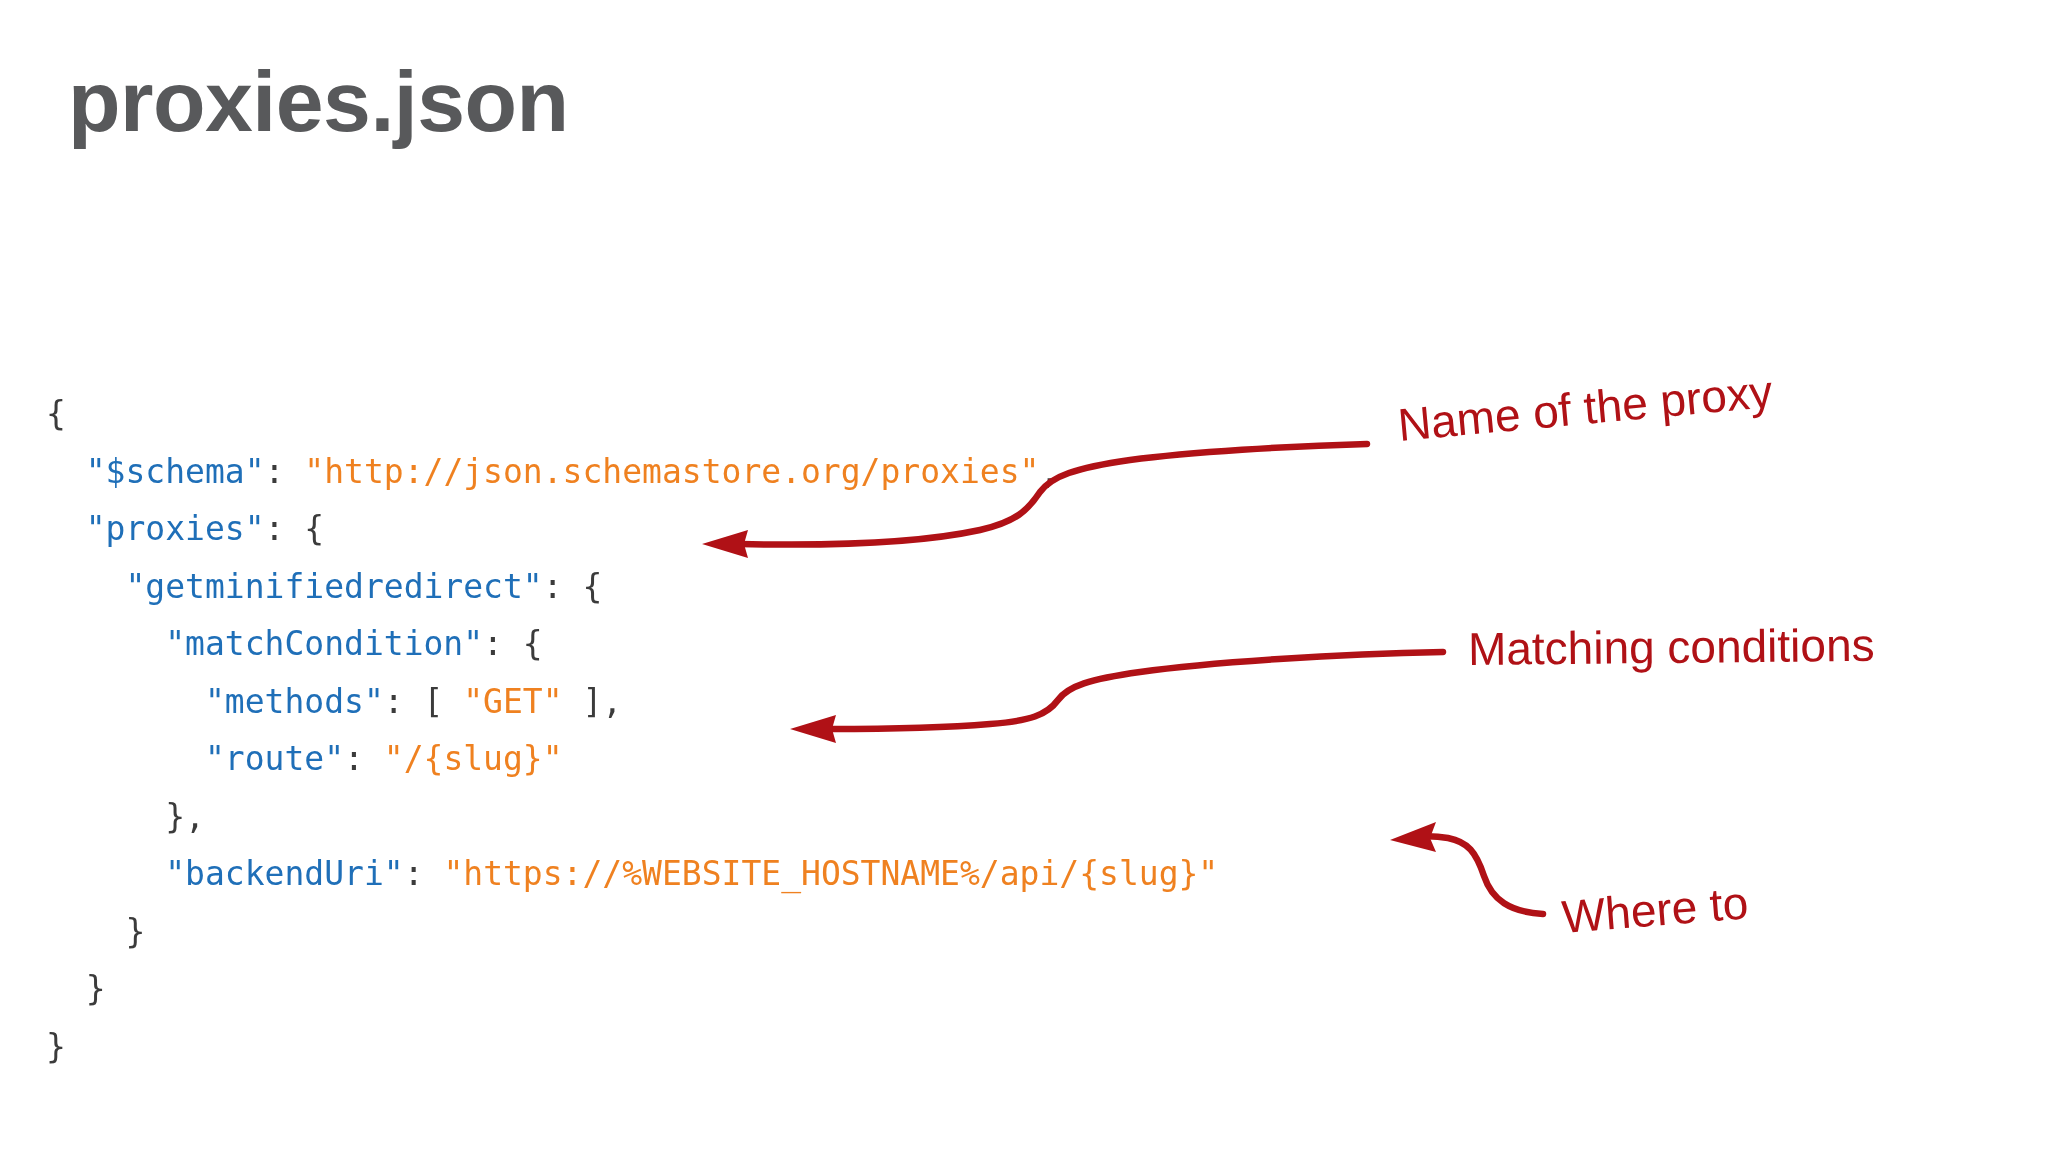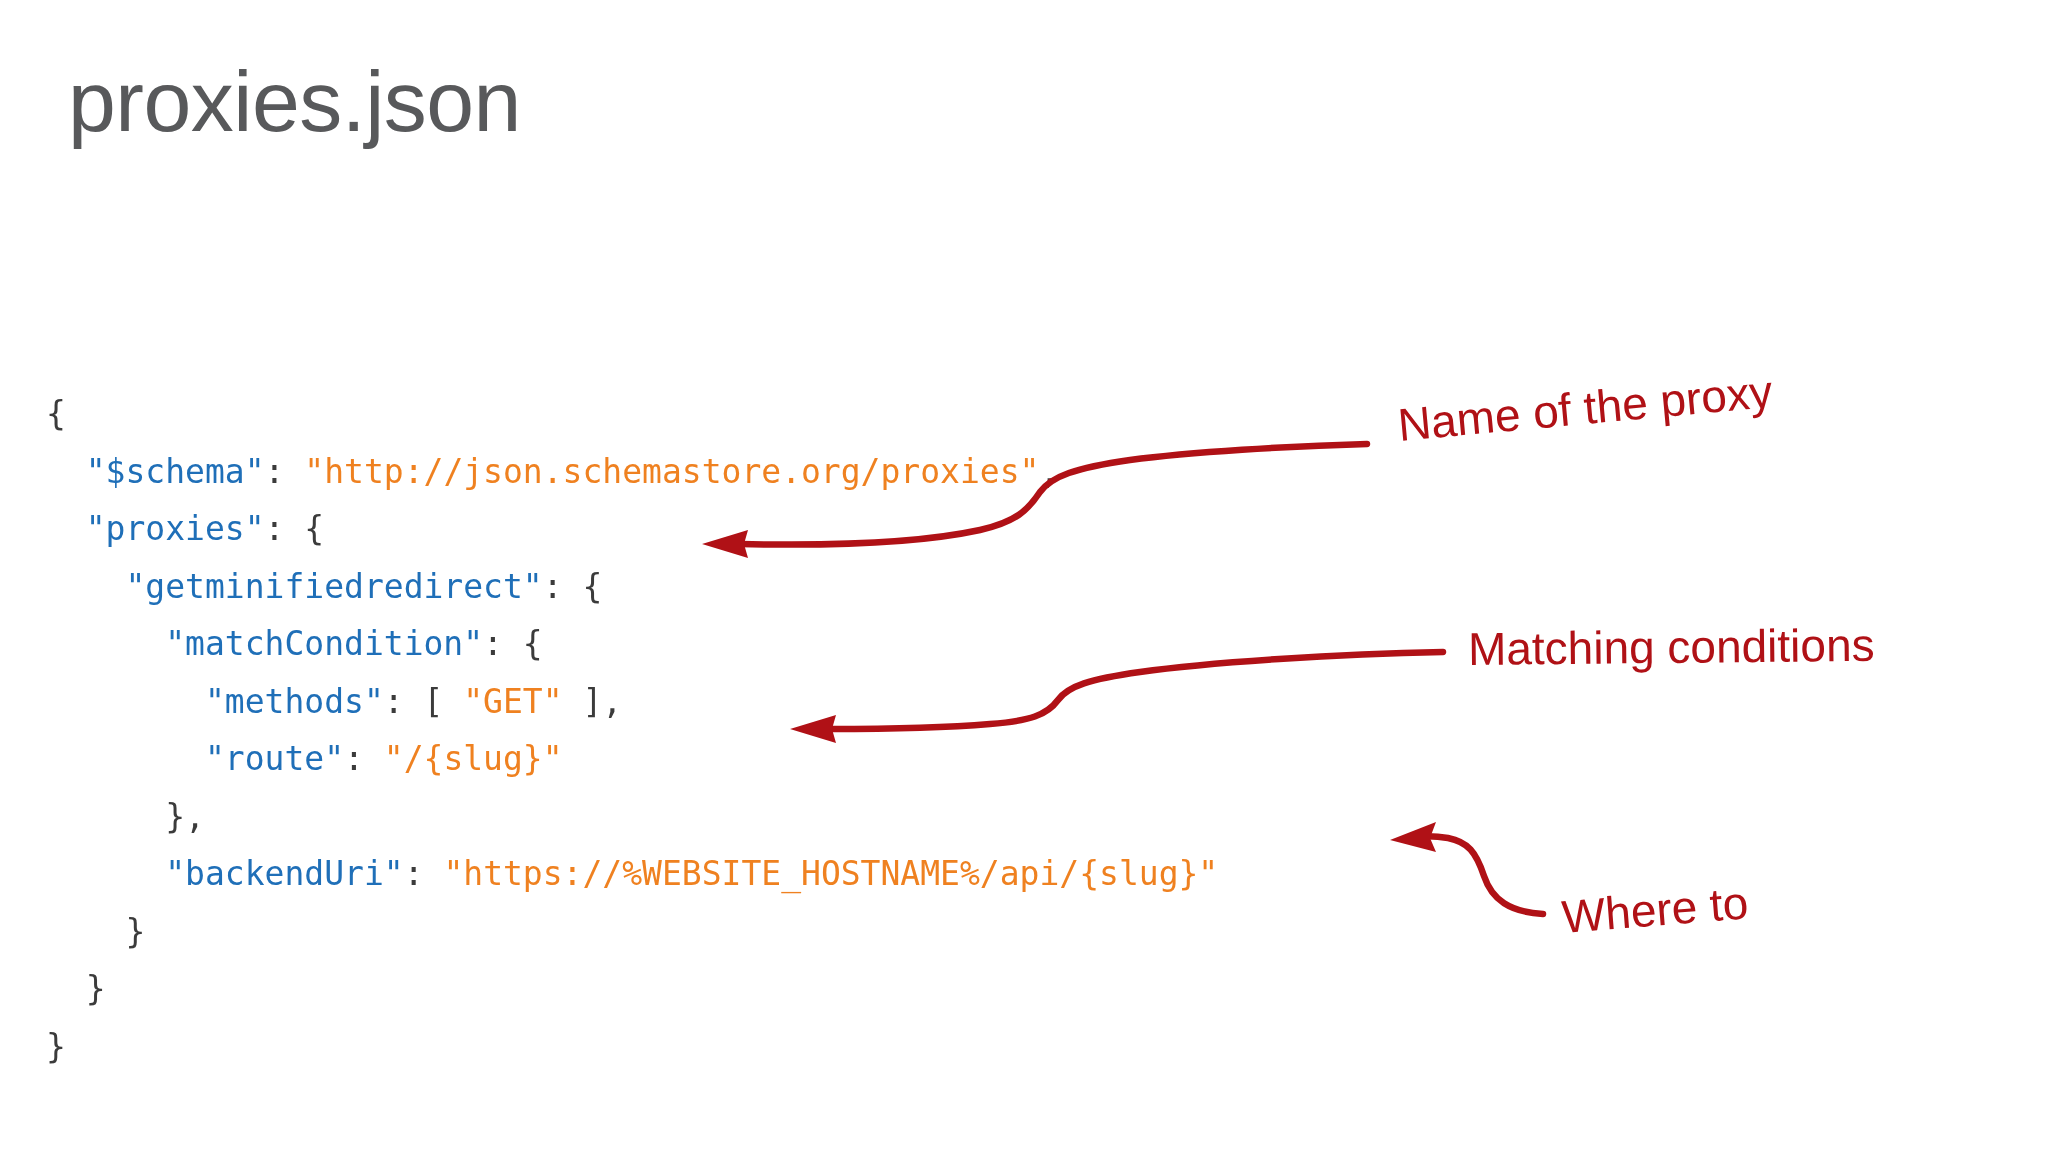--- a/index.html
+++ b/index.html
@@ -16,21 +16,21 @@
     background: #ffffff;
   }
 
   
   #slide-title {
     position: absolute;
     left: 68px;
     top: 52px;
     font-family: "Liberation Sans", sans-serif;
     font-size: 86px;
-    font-weight: 400;
+    font-weight: 700;
     letter-spacing: -0.5px;
     color: #58595b;
     white-space: nowrap;
     line-height: 1.15;
   }
 
   
   #code-block {
     position: absolute;
     left: 46px;

